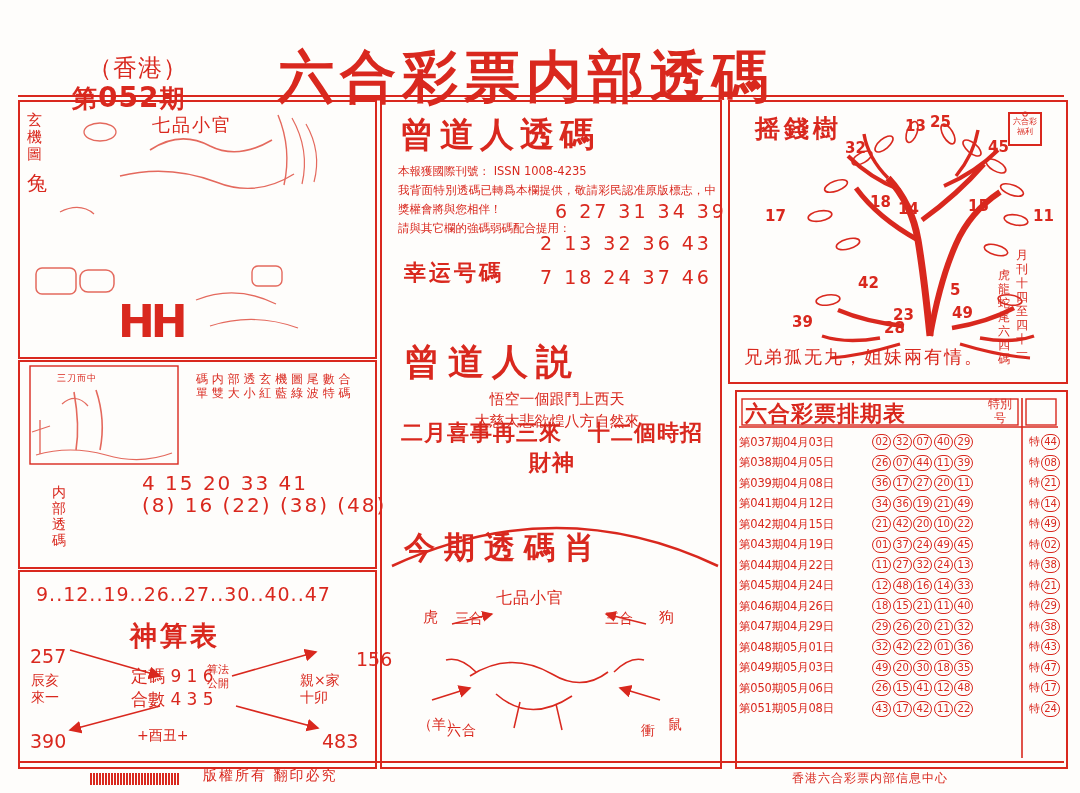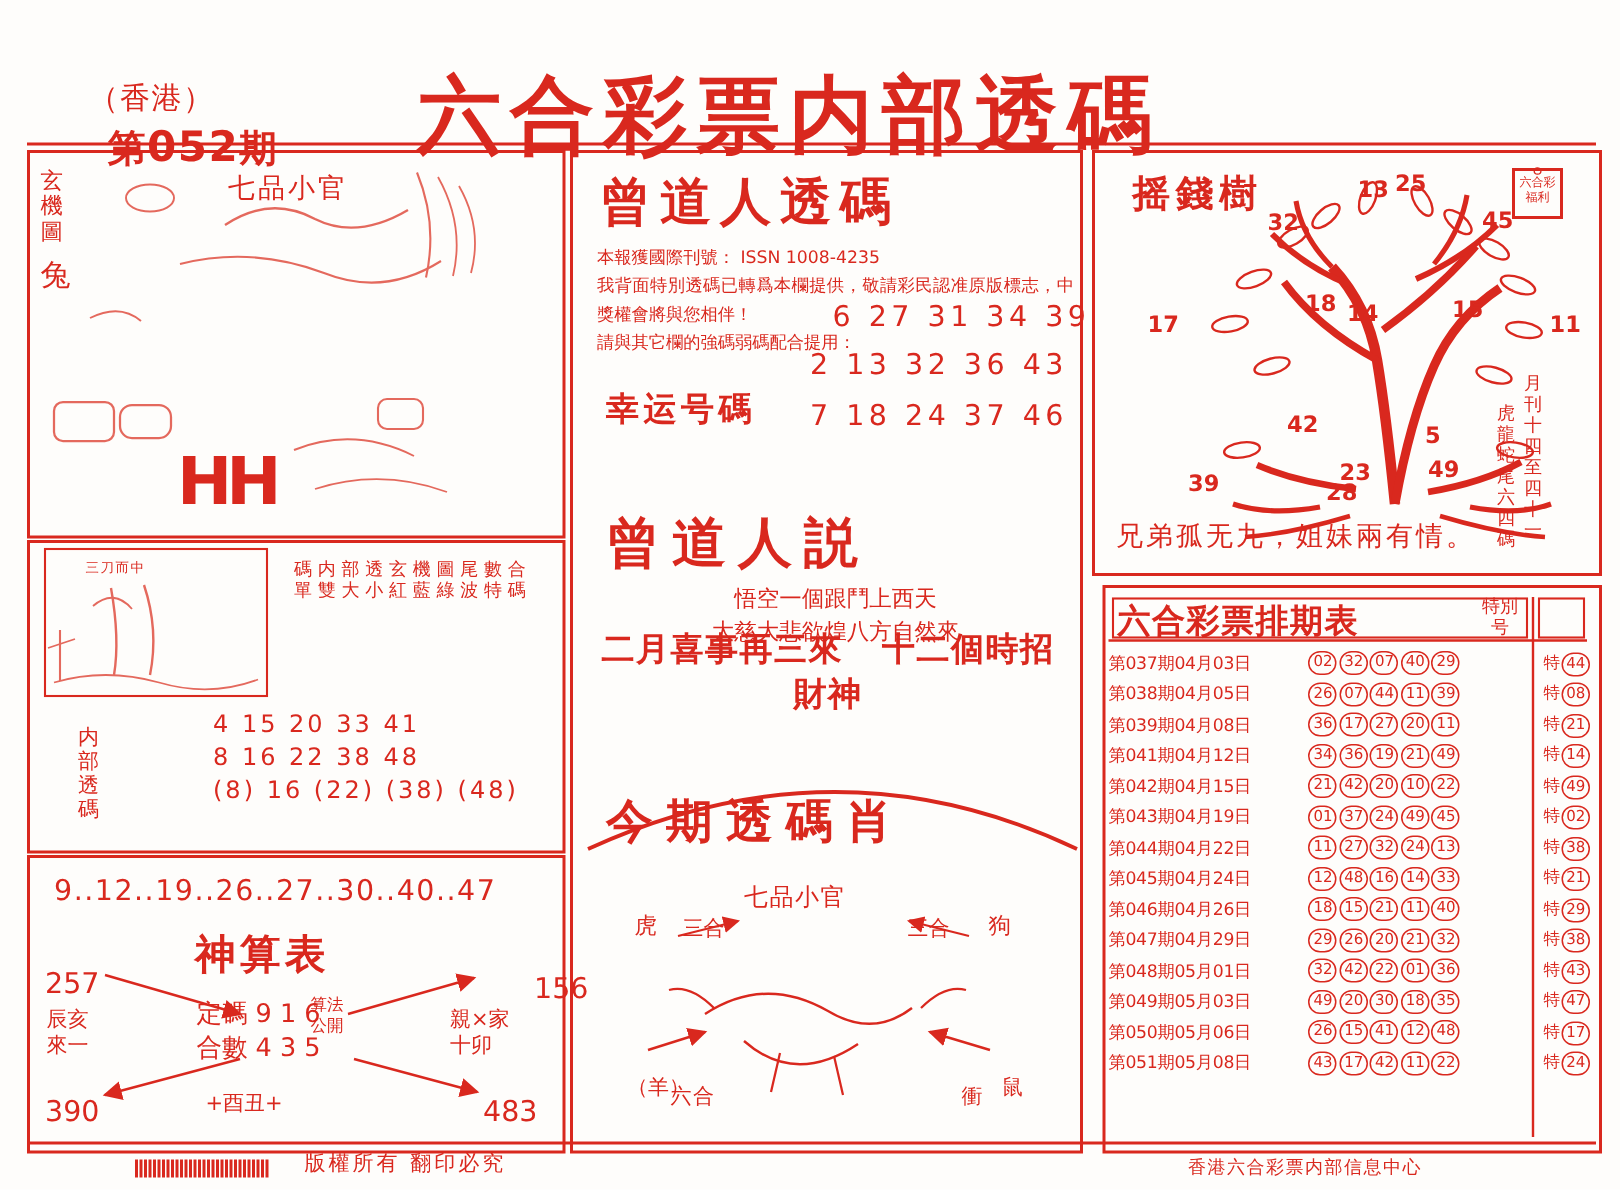--- a/index.html
+++ b/index.html
@@ -1,37 +1,37 @@
 <!DOCTYPE html>
 <html><head>
 <meta charset="utf-8">
 <style>
   html,body{margin:0;padding:0;background:#fff;}
   body{width:1080px;height:793px;overflow:hidden;font-family:"DejaVu Sans","Liberation Sans",sans-serif;color:#d9281e;}
   .page{position:relative;width:1080px;height:793px;background:#fefdfb;}
   
   .hdr{position:absolute;left:0;top:18px;width:1080px;height:78px;}
-  .hk-label{position:absolute;left:59px;top:34px;font-size:20px;letter-spacing:1px;font-family:Liberation Serif, serif;}
+  .hk-label{position:absolute;left:88px;top:34px;font-size:24px;letter-spacing:1px;font-family:Liberation Serif, serif;}
   .issue{position:absolute;left:72px;top:63px;font-size:25px;font-weight:bold;letter-spacing:1px;}
   .issue .num{font-size:28px;}
   .main-title{position:absolute;left:278px;top:22px;font-size:56px;font-weight:bold;letter-spacing:6px;white-space:nowrap;}
   .title-dot{position:absolute;left:1020px;top:72px;font-size:24px;}
   
   .box-xuanji{position:absolute;left:18px;top:100px;width:355px;height:255px;border:2px solid #d9281e;}
   .box-grid{position:absolute;left:18px;top:360px;width:355px;height:205px;border:2px solid #d9281e;}
   .box-bottom{position:absolute;left:18px;top:570px;width:355px;height:195px;border:2px solid #d9281e;}
   .vlabel{position:absolute;font-size:15px;line-height:17px;width:18px;letter-spacing:0;}
   .xuanji-label{left:27px;top:112px;}
   .neibu-label{left:52px;top:484px;font-size:14px;line-height:16px;}
   .qipin{position:absolute;left:152px;top:113px;font-size:18px;letter-spacing:2px;}
   .dragon{position:absolute;left:27px;top:170px;font-size:20px;}
   .hh{position:absolute;left:118px;top:296px;font-size:44px;font-weight:bold;letter-spacing:-4px;}
   .sanli{position:absolute;left:57px;top:372px;font-size:9px;letter-spacing:1px;}
   .grid-zi{position:absolute;font-size:12px;line-height:14px;}
-  .num-rows{position:absolute;left:142px;top:472px;font-size:16px;line-height:22px;letter-spacing:2px;}
+  .num-rows{position:absolute;left:142px;top:472px;font-size:20px;line-height:22px;letter-spacing:2px;}
   .num-rows .r{white-space:nowrap;}
   .seq{position:absolute;left:36px;top:583px;font-size:19px;letter-spacing:1px;white-space:nowrap;}
   .shensuan{position:absolute;left:130px;top:618px;font-size:27px;font-weight:bold;letter-spacing:3px;}
   .n257{position:absolute;left:30px;top:645px;font-size:19px;}
   .n156{position:absolute;left:322px;top:648px;font-size:19px;margin-left:34px;}
   .n390{position:absolute;left:30px;top:730px;font-size:19px;}
   .n483{position:absolute;left:322px;top:730px;font-size:19px;}
   .dingma{position:absolute;left:131px;top:665px;font-size:17px;line-height:23px;white-space:nowrap;}
   .suanfa{position:absolute;left:207px;top:663px;font-size:11px;line-height:14px;}
   .youchou{position:absolute;left:137px;top:727px;font-size:14px;}
@@ -209,21 +209,20 @@
     <span>紅</span>
     <span>藍</span>
     <span>綠</span>
     <span>波</span>
     <span>特</span>
     <span>碼</span>
   </div>
 
   <div class="num-rows">
     <div class="r">4   15   20   33   41</div>
-    <div class="r">8   16   22   38   48</div>
     <div class="r">(8)  16 (22) (38) (48)</div>
   </div>
 
   <div class="seq">9..12..19..26..27..30..40..47</div>
   <div class="shensuan">神算表</div>
   <div class="n257">257</div>
   <div class="n156">156</div>
   <div class="n390">390</div>
   <div class="n483">483</div>
   <div class="dingma">

